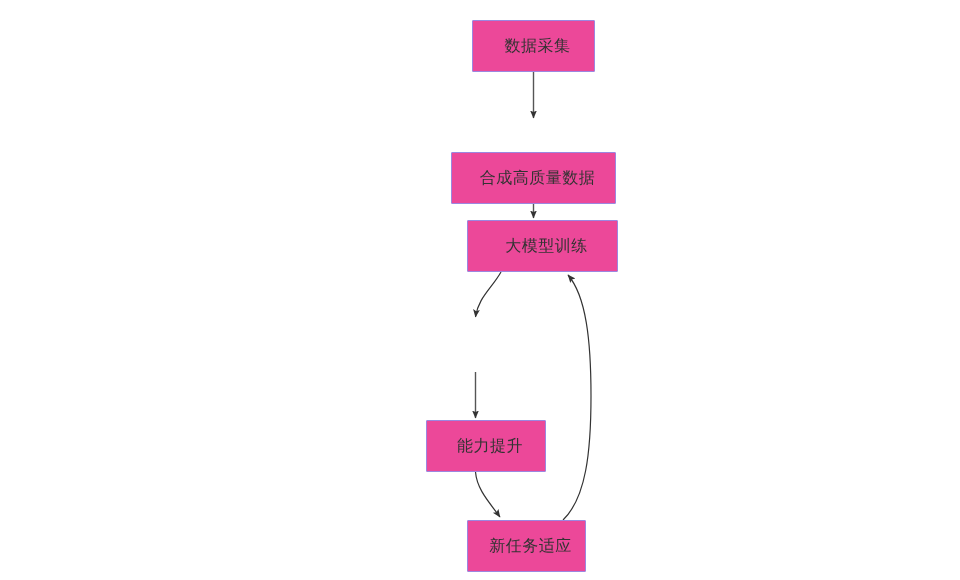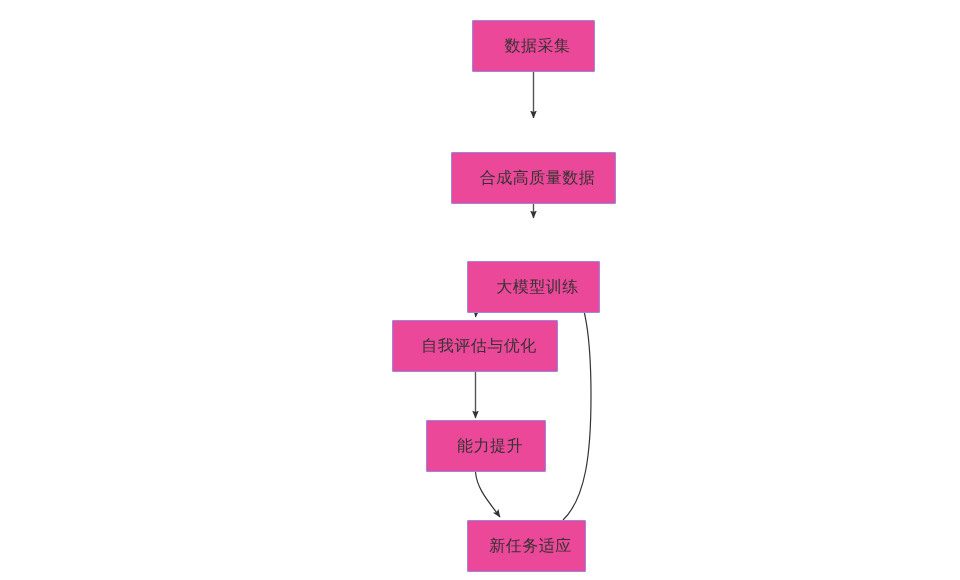--- a/index.html
+++ b/index.html
@@ -74,27 +74,24 @@
   </svg>
 
   <div class="node" style="left:472px; top:20px; width:123px; height:52px;">
     <span class="node-label">数据采集</span>
   </div>
 
   <div class="node" style="left:451px; top:120px; width:165px; height:52px;margin-top:32px;">
     <span class="node-label">合成高质量数据</span>
   </div>
 
-  <div class="node" style="left:467px; top:220px; width:133px; height:52px;margin-top:41px;">
+  <div class="node" style="left:467px; top:220px; width:151px; height:52px;">
     <span class="node-label">大模型训练</span>
   </div>
 
-  <div class="node" style="left:392px; top:320px; width:166px; height:52px;">
-    <span class="node-label">自我评估与优化</span>
-  </div>
 
   <div class="node" style="left:426px; top:420px; width:120px; height:52px;">
     <span class="node-label">能力提升</span>
   </div>
 
   <div class="node" style="left:467px; top:520px; width:119px; height:52px;">
     <span class="node-label">新任务适应</span>
   </div>
 
 </div>

